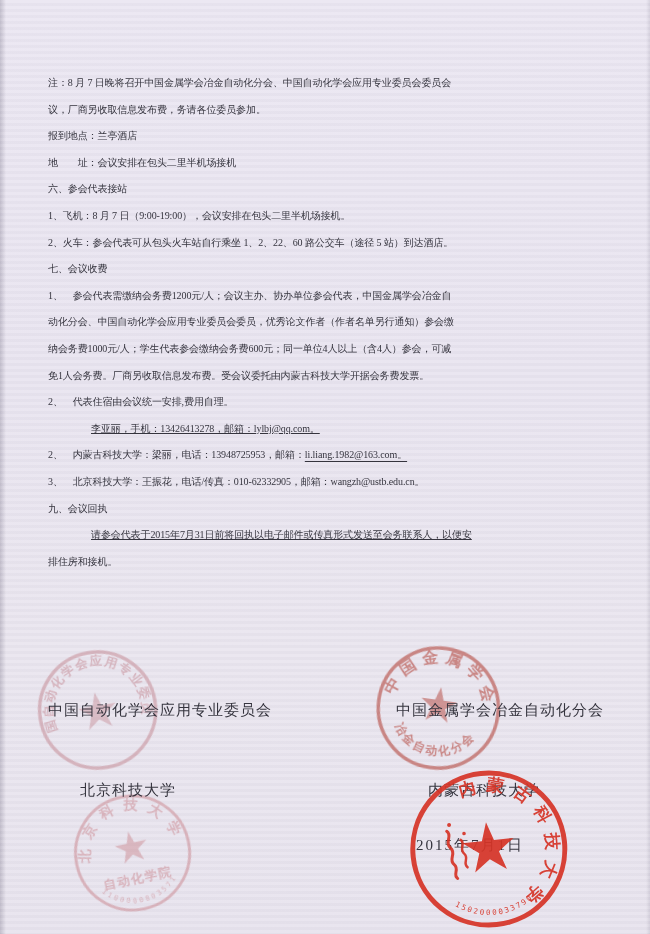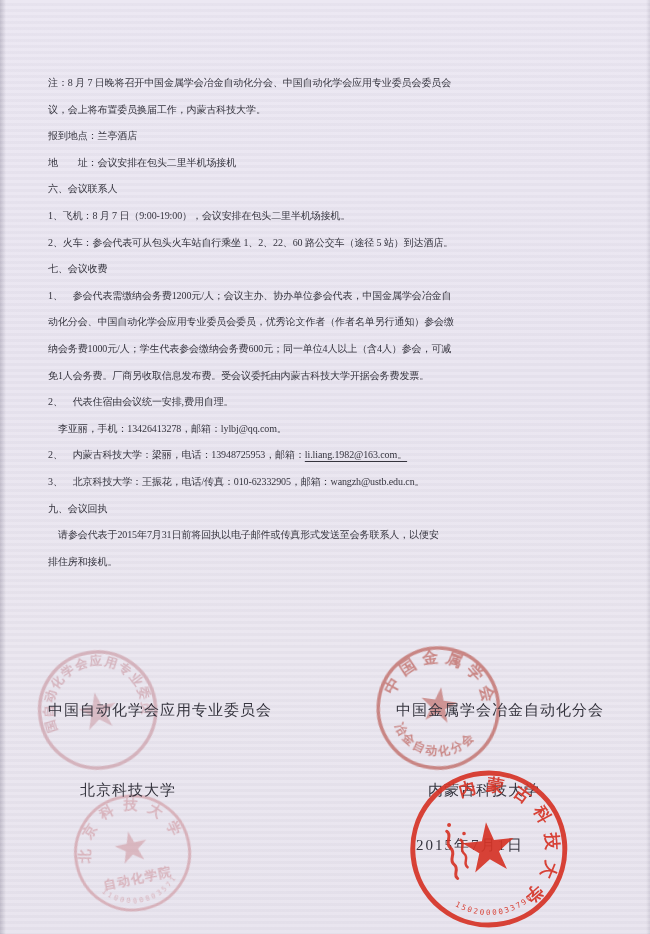--- a/index.html
+++ b/index.html
@@ -11,47 +11,47 @@
       linear-gradient(270deg, rgba(120,115,135,.18) 0px, rgba(120,115,135,0) 4px),
       linear-gradient(180deg, #ebe7f2 0%, #e9e5f0 40%, #eae6ef 70%, #e8e4ee 100%);
     overflow:hidden;
     font-family:"Liberation Serif","DejaVu Serif",serif;
     color:#35343e;
   }
   .texture{position:absolute;inset:0;pointer-events:none;
     background:repeating-linear-gradient(180deg, rgba(255,255,255,.05) 0 3px, rgba(90,85,110,.03) 3px 6px);}
   .doc-body{position:absolute;left:48px;top:70px;width:566px;}
   .ln{height:26.6px;line-height:26.6px;font-size:10px;letter-spacing:-0.1px;white-space:nowrap;}
-  .ln.indent{margin-left:10px;}
+  .ln.indent{margin-left:43px;text-decoration:underline;}
   .ln.addr{position:relative;}
   .ln .phone{position:absolute;left:342px;top:0;}
   .u{text-decoration:underline;text-underline-offset:3px;}
   .sig{position:absolute;font-size:15px;letter-spacing:1px;white-space:nowrap;z-index:2;}
   .stamp{position:absolute;pointer-events:none;}
   .stamp svg{overflow:visible;}
   .stamp-a{left:28px;top:640px;opacity:.5;transform:rotate(-10deg);filter:blur(.3px);z-index:1;}
   .stamp-b{left:372px;top:642px;opacity:.72;transform:rotate(8deg);filter:blur(.2px);z-index:1;}
   .stamp-c{left:70px;top:790px;opacity:.5;transform:rotate(-12deg);filter:blur(.3px);z-index:1;}
   .stamp-d{left:405px;top:765px;opacity:.92;transform:rotate(-6deg);z-index:3;}
   .seal-text{font-family:"Liberation Serif","DejaVu Serif",serif;font-weight:bold;}
 </style>
 </head>
 <body>
 
 <div class="page">
   <div class="texture"></div>
 
   <div class="doc-body">
     <div class="ln">注：8 月 7 日晚将召开中国金属学会冶金自动化分会、中国自动化学会应用专业委员会委员会</div>
-    <div class="ln">议，会上将布置委员换届工作，内蒙古科技大学。</div>
+    <div class="ln">议，厂商另收取信息发布费，务请各位委员参加。</div>
     <div class="ln">报到地点：兰亭酒店</div>
     <div class="ln addr">
       <span>地　　址：会议安排在包头二里半机场接机</span>
     </div>
-    <div class="ln">六、会议联系人</div>
+    <div class="ln">六、参会代表接站</div>
     <div class="ln">1、飞机：8 月 7 日（9:00-19:00），会议安排在包头二里半机场接机。</div>
     <div class="ln">2、火车：参会代表可从包头火车站自行乘坐 1、2、22、60 路公交车（途径 5 站）到达酒店。</div>
     <div class="ln">七、会议收费</div>
     <div class="ln">1、　参会代表需缴纳会务费1200元/人；会议主办、协办单位参会代表，中国金属学会冶金自</div>
     <div class="ln">动化分会、中国自动化学会应用专业委员会委员，优秀论文作者（作者名单另行通知）参会缴</div>
     <div class="ln">纳会务费1000元/人；学生代表参会缴纳会务费600元；同一单位4人以上（含4人）参会，可减</div>
     <div class="ln">免1人会务费。厂商另收取信息发布费。受会议委托由内蒙古科技大学开据会务费发票。</div>
     <div class="ln">2、　代表住宿由会议统一安排,费用自理。</div>
     <div class="ln indent">李亚丽，手机：13426413278，邮箱：lylbj@qq.com。</div>
     <div class="ln"><span>2、　内蒙古科技大学：梁丽，电话：13948725953，邮箱：</span><span class="u">li.liang.1982@163.com。</span></div>

